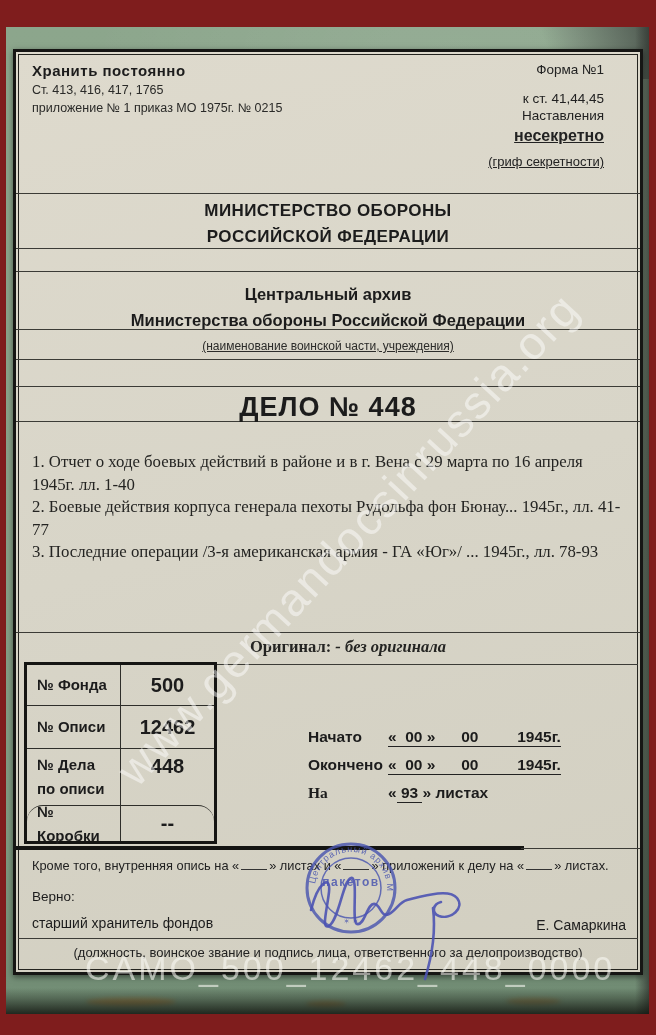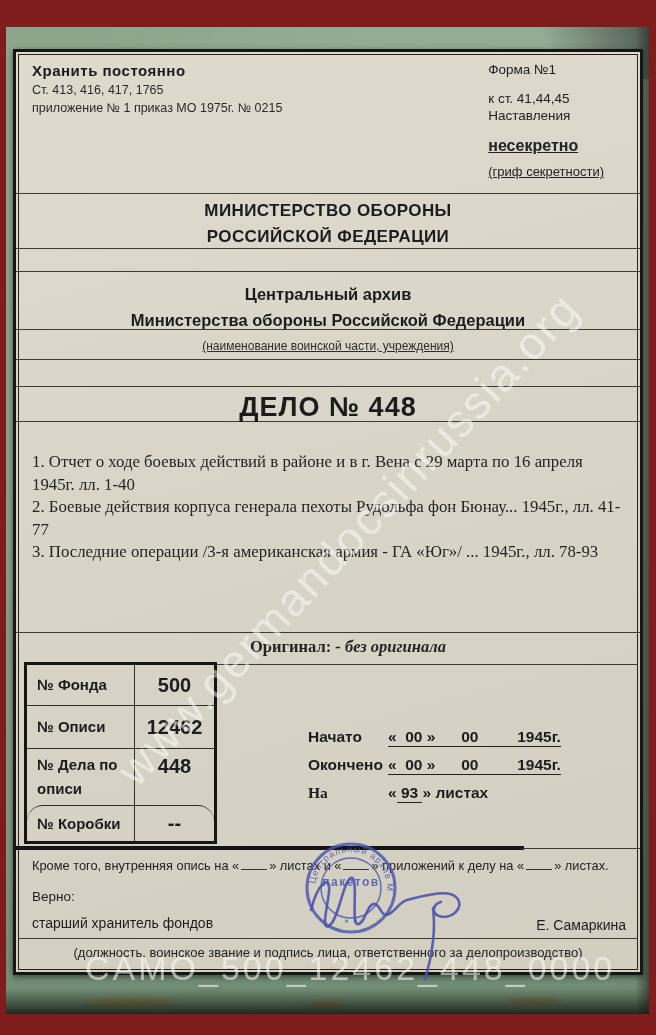--- a/index.html
+++ b/index.html
@@ -40,24 +40,24 @@
   }
   .label-inner { position:absolute; inset:2px; border:1px solid #24241f; pointer-events:none; }
 
   .abs { position:absolute; }
   .hr { position:absolute; left:0; right:0; height:1px; background:#3b3b36; }
 
   .tl-block { left:16px; top:10px; }
   .tl-title { font-weight:bold; font-size:15px; letter-spacing:0.5px; }
   .tl-small { font-size:12.5px; margin-top:4px; color:#2a2a28; }
 
-  .tr-block { right:36px; top:10px; text-align:left; font-size:13.5px; color:#222; }
+  .tr-block { right:36px; top:10px; text-align:right; font-size:13.5px; color:#222; }
   .tr-form { margin-bottom:14px; }
   .tr-line { margin-top:2px; }
-  .tr-secret { margin-top:14px; font-weight:bold; font-size:16px; text-decoration:underline; }
+  .tr-secret { margin-top:4px; font-weight:bold; font-size:16px; text-decoration:underline; }
   .tr-secret-cap { font-size:13px; text-decoration:underline; margin-top:9px; }
 
   .center-block { left:0; right:0; text-align:center; }
   .ministry { top:146px; font-weight:bold; font-size:17px; line-height:26px; letter-spacing:0.4px; }
   .archive  { top:229px; font-weight:bold; font-size:16.5px; line-height:26px; }
   .caption1 { top:287px; font-size:12px; color:#2c2c2a;text-decoration:underline; }
   .delo     { top:340px; font-weight:bold; font-size:27px; letter-spacing:1px; }
 
   .contents { left:16px; right:14px; top:399px; font-family:"Liberation Serif", serif;
     font-size:16.8px; line-height:22.5px; color:#242422; }
@@ -65,21 +65,21 @@
 
   .orig-row { left:234px; top:585px; font-family:"Liberation Serif", serif;
     font-size:16.5px; font-weight:bold; color:#242422; }
   .orig-val { font-style:italic; }
   .orig-underline { position:absolute; left:196px; right:2px; top:612px; height:1px; background:#3b3b36; }
 
   
   .reg-table { position:absolute; left:8px; top:610px; width:193px; border:3px solid #151513; background:transparent; }
   .reg-row { display:flex; border-top:1px solid #2e2e2a; }
   .reg-row:first-child { border-top:none; }
-  .reg-label { width:108px; border-right:1px solid #2e2e2a; font-weight:bold; font-size:15px;
+  .reg-label { width:94px; border-right:1px solid #2e2e2a; font-weight:bold; font-size:15px;
     padding:0 4px 0 10px; display:flex; align-items:center; line-height:24px; }
   .reg-value { flex:1; font-weight:bold; font-size:20px; display:flex; align-items:center; justify-content:center; }
   .rh1 { height:40px; } .rh2 { height:43px; } .rh3 { height:57px; } .rh4 { height:36px;border-radius:16px; }
   .rh3 .reg-value { align-items:flex-start; padding-top:6px; }
 
   
   .dates { left:292px; top:676px; font-weight:bold; font-size:15.5px; }
   .date-row { margin-bottom:10px; white-space:nowrap; }
   .date-label { display:inline-block; width:80px; }
   .date-label-na { display:inline-block; width:80px;font-family:Liberation Serif, serif; }

